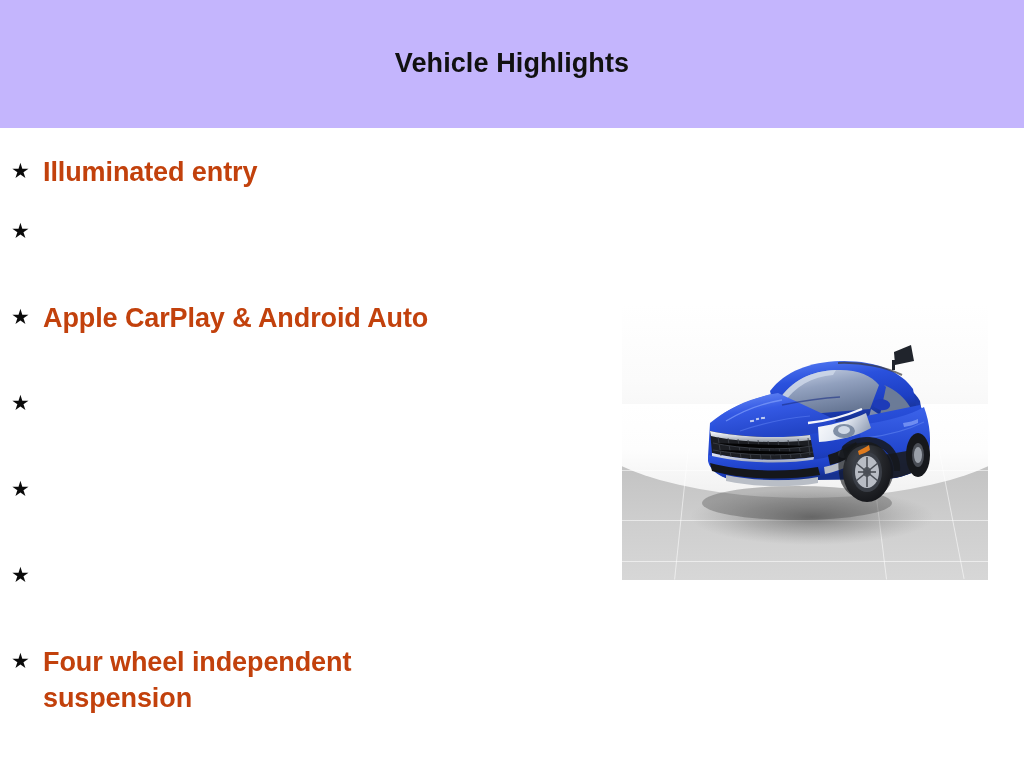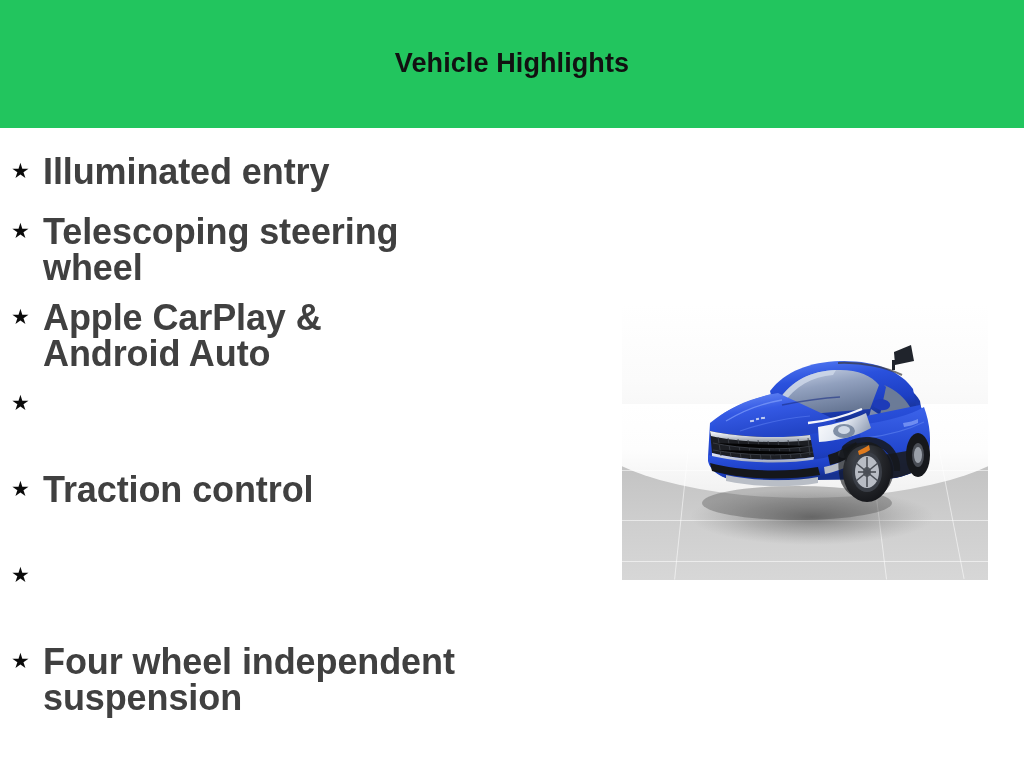--- a/index.html
+++ b/index.html
@@ -21,21 +21,21 @@
     background: #ffffff;
   }
 
   
   .header-bar {
     position: absolute;
     left: 0;
     top: 0;
     width: 1024px;
     height: 128px;
-    background: #22c55e;
+    background: #c4b5fd;
     display: flex;
     align-items: center;
     justify-content: center;
   }
   .header-title {
     font-size: 27px;
     font-weight: bold;
     color: #111111;
     letter-spacing: 0.1px;
     line-height: 1;
@@ -62,23 +62,23 @@
     min-width: 32px;
     margin-left: 11px;
     font-size: 21px;
     line-height: 30px;
     color: #0a0a0a;
     text-align: left;
     position: relative;
     top: 2px;
   }
   .hl-item .hl-text {
-    font-size: 36px;
+    font-size: 27px;
     font-weight: bold;
-    color: #404040;
+    color: #c2410c;
     line-height: 36px;
     letter-spacing: -0.1px;
     max-width: 420px;
   }
 
   
   .vehicle-photo {
     position: absolute;
     left: 622px;
     top: 305px;
@@ -141,35 +141,33 @@
 
   <div class="highlights">
 
     <div class="hl-item">
       <span class="bullet">★</span>
       <span class="hl-text">Illuminated entry</span>
     </div>
 
     <div class="hl-item">
       <span class="bullet">★</span>
-      <span class="hl-text">Telescoping steering wheel</span>
     </div>
 
     <div class="hl-item">
       <span class="bullet">★</span>
       <span class="hl-text">Apple CarPlay &amp; Android Auto</span>
     </div>
 
     <div class="hl-item">
       <span class="bullet">★</span>
     </div>
 
     <div class="hl-item">
       <span class="bullet">★</span>
-      <span class="hl-text">Traction control</span>
     </div>
 
     <div class="hl-item">
       <span class="bullet">★</span>
     </div>
 
     <div class="hl-item">
       <span class="bullet">★</span>
       <span class="hl-text">Four wheel independent suspension</span>
     </div>

